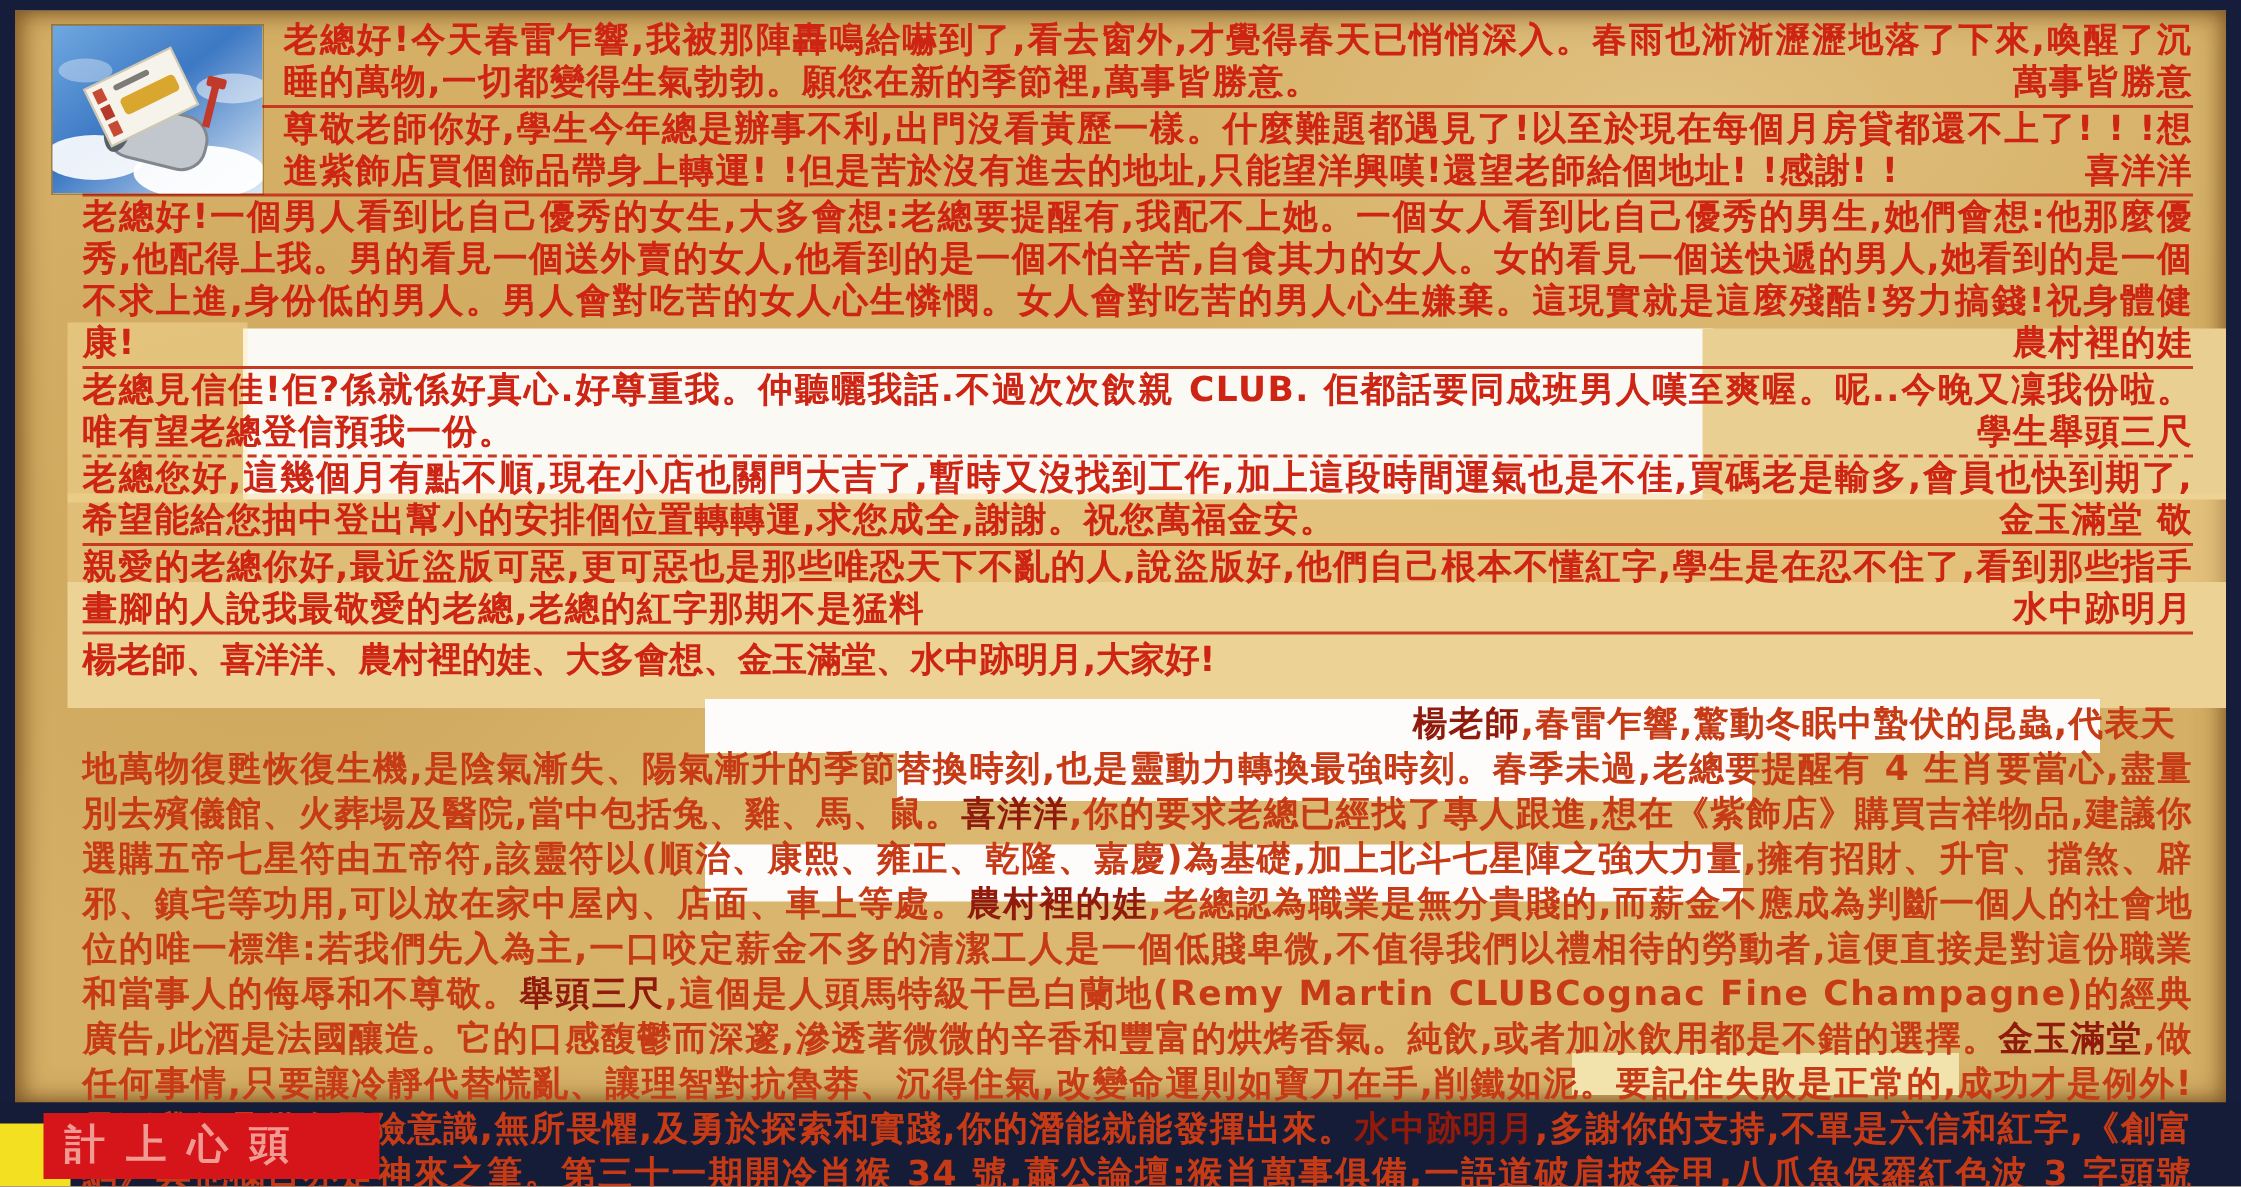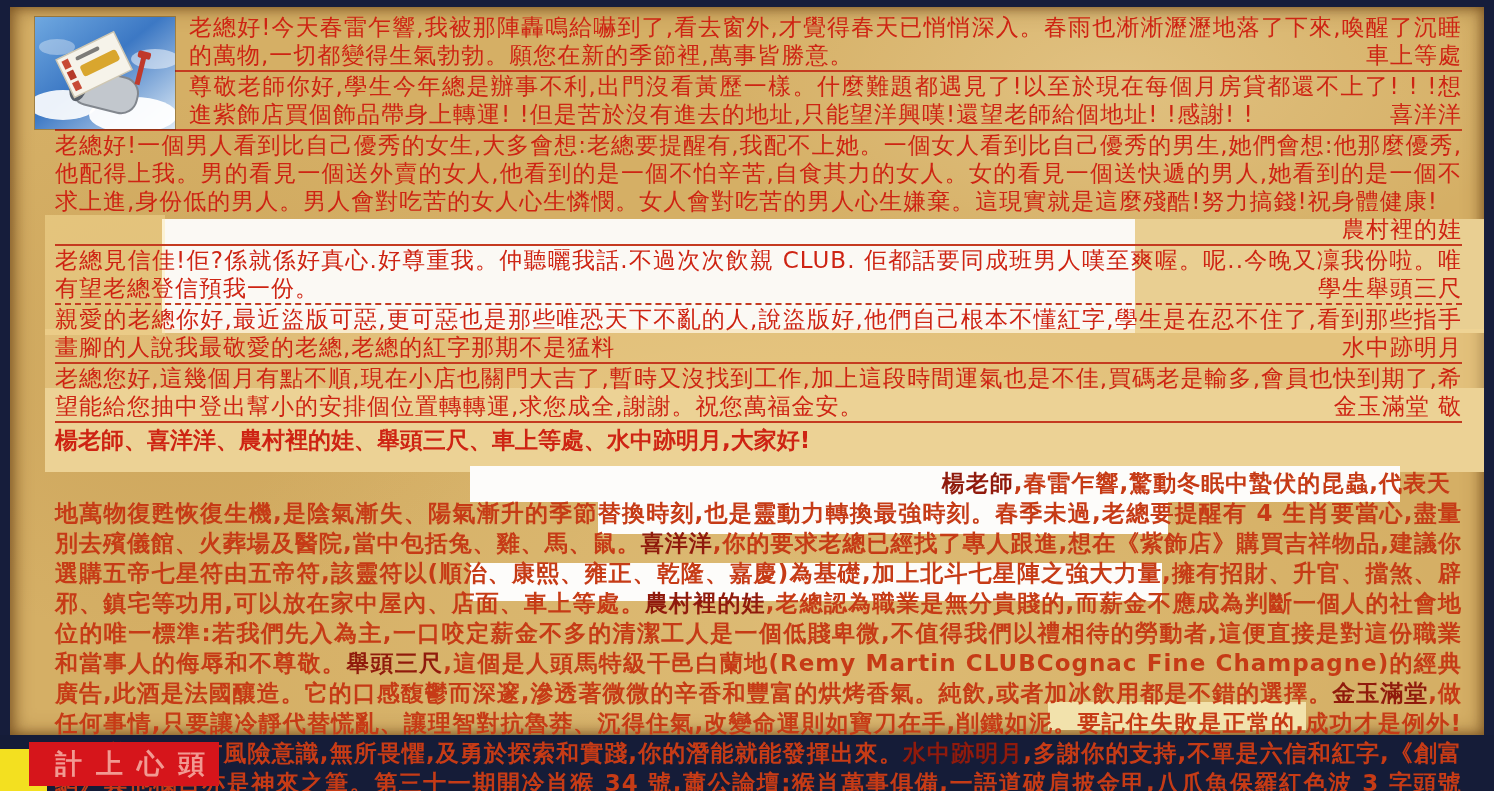--- a/index.html
+++ b/index.html
@@ -24,38 +24,38 @@
   .pw2{left:588px;top:494px;width:570px;height:33px;background:#fdfcfa;}
   .pw3{left:460px;top:556px;width:692px;height:38px;background:#fdfcfa;}
   .pc4{left:1038px;top:695px;width:258px;height:28px;background:#f2e2ac;}
 
   .content{position:relative;z-index:2;padding:6px 22px 0 45px;}
 
   .photo{float:left;width:140px;height:112px;margin:4px 14px 2px -20px;
          box-shadow:0 0 0 1px rgba(60,40,10,.35);}
   .photo svg{display:block;}
 
-  .letter{color:#ce2413;font-weight:normal;font-size:23px;line-height:28px;text-align:justify;
+  .letter{color:#ce2413;font-weight:bold;font-size:23px;line-height:28px;text-align:justify;
           border-bottom:2px solid #c53a20;padding-bottom:1px;overflow:visible;letter-spacing:1px;}
   .letter.dashed{border-bottom-style:dashed;}
   .letter p{margin:0;overflow:hidden;}
   .sig{float:right;padding-left:24px;}
   .clearphp{clear:left;}
 
   .greeting{margin:3px 0 0;color:#ce2413;font-weight:bold;font-size:23px;line-height:28px;}
   .reply-lead{margin:14px 11px 0;text-align:right;color:#c63b16;font-weight:bold;
               font-size:23px;line-height:30px;letter-spacing:1px;}
   .reply-para{margin:0;color:#c63b16;font-weight:bold;font-size:23px;line-height:30px;
               text-align:justify;letter-spacing:1px;}
   .rname{color:#901a0c;}
 
   .bottom{position:absolute;left:0;bottom:0;width:100%;height:56px;background:#151c38;}
   .yellow{position:absolute;left:0;bottom:0;width:47px;height:42px;background:#f3e020;z-index:1;}
-  .titlebox{position:absolute;left:29px;bottom:5px;width:190px;height:44px;background:#d6151b;
-            color:#f19a92;font-weight:bold;font-size:27px;line-height:44px;text-align:right;
+  .titlebox{position:absolute;left:29px;bottom:5px;width:224px;height:44px;background:#d6151b;
+            color:#f19a92;font-weight:bold;font-size:27px;line-height:44px;text-align:left;
             letter-spacing:14px;text-indent:14px;z-index:2;}
 </style>
 </head>
 <body>
 
 <div class="stage">
   <div class="paper">
     <div class="patch pw0"></div>
     <div class="patch pt0"></div>
     <div class="patch pt1"></div>
@@ -94,45 +94,45 @@
               <rect x="30" y="30" width="7" height="9" fill="#c74a35"></rect>
               <rect x="30" y="42" width="7" height="9" fill="#b53a2a"></rect>
               <rect x="30" y="54" width="7" height="9" fill="#c74a35"></rect>
               <rect x="44" y="42" width="40" height="12" rx="3" fill="#d9a62e"></rect>
               <rect x="44" y="32" width="26" height="4" rx="2" fill="#3a3a3a" opacity="0.65"></rect>
             </g>
           </svg>
         </div>
 
   <div class="letter">
-    <p><span class="letter-body-text">老總好!今天春雷乍響,我被那陣轟鳴給嚇到了,看去窗外,才覺得春天已悄悄深入。春雨也淅淅瀝瀝地落了下來,喚醒了沉睡的萬物,一切都變得生氣勃勃。願您在新的季節裡,萬事皆勝意。</span><span class="sig">車上等處</span></p>
+    <p><span class="letter-body-text">老總好!今天春雷乍響,我被那陣轟鳴給嚇到了,看去窗外,才覺得春天已悄悄深入。春雨也淅淅瀝瀝地落了下來,喚醒了沉睡的萬物,一切都變得生氣勃勃。願您在新的季節裡,萬事皆勝意。</span><span class="sig">萬事皆勝意</span></p>
   </div>
 
   <div class="letter">
     <p><span class="letter-body-text">尊敬老師你好,學生今年總是辦事不利,出門沒看黃歷一樣。什麼難題都遇見了!以至於現在每個月房貸都還不上了! ! !想進紫飾店買個飾品帶身上轉運! !但是苦於沒有進去的地址,只能望洋興嘆!還望老師給個地址! !感謝! !</span><span class="sig">喜洋洋</span></p>
   </div>
 
   <div class="letter clearphp">
     <p><span class="letter-body-text">老總好!一個男人看到比自己優秀的女生,大多會想:老總要提醒有,我配不上她。一個女人看到比自己優秀的男生,她們會想:他那麼優秀,他配得上我。男的看見一個送外賣的女人,他看到的是一個不怕辛苦,自食其力的女人。女的看見一個送快遞的男人,她看到的是一個不求上進,身份低的男人。男人會對吃苦的女人心生憐憫。女人會對吃苦的男人心生嫌棄。這現實就是這麼殘酷!努力搞錢!祝身體健康!</span><span class="sig">農村裡的娃</span></p>
   </div>
 
   <div class="letter dashed">
     <p><span class="letter-body-text">老總見信佳!佢?係就係好真心.好尊重我。仲聽曬我話.不過次次飲親 CLUB. 佢都話要同成班男人嘆至爽喔。呢..今晚又凜我份啦。唯有望老總登信預我一份。</span><span class="sig">學生舉頭三尺</span></p>
   </div>
 
   <div class="letter">
-    <p><span class="letter-body-text">親愛的老總你好,最近盜版可惡,更可惡也是那些唯恐天下不亂的人,說盜版好,他們自己根本不懂紅字,學生是在忍不住了,看到那些指手畫腳的人說我最敬愛的老總,老總的紅字那期不是猛料</span><span class="sig">水中跡明月</span></p>
+    <p><span class="letter-body-text">老總您好,這幾個月有點不順,現在小店也關門大吉了,暫時又沒找到工作,加上這段時間運氣也是不佳,買碼老是輸多,會員也快到期了,希望能給您抽中登出幫小的安排個位置轉轉運,求您成全,謝謝。祝您萬福金安。</span><span class="sig">金玉滿堂 敬</span></p>
   </div>
 
   <div class="letter">
-    <p><span class="letter-body-text">老總您好,這幾個月有點不順,現在小店也關門大吉了,暫時又沒找到工作,加上這段時間運氣也是不佳,買碼老是輸多,會員也快到期了,希望能給您抽中登出幫小的安排個位置轉轉運,求您成全,謝謝。祝您萬福金安。</span><span class="sig">金玉滿堂 敬</span></p>
+    <p><span class="letter-body-text">親愛的老總你好,最近盜版可惡,更可惡也是那些唯恐天下不亂的人,說盜版好,他們自己根本不懂紅字,學生是在忍不住了,看到那些指手畫腳的人說我最敬愛的老總,老總的紅字那期不是猛料</span><span class="sig">水中跡明月</span></p>
   </div>
 </div>
 
-      <p class="greeting">楊老師、喜洋洋、農村裡的娃、舉頭三尺、車上等處、水中跡明月,大家好!</p>
+      <p class="greeting">楊老師、喜洋洋、農村裡的娃、大多會想、金玉滿堂、水中跡明月,大家好!</p>
 
       <p class="reply-lead"><b class="rname">楊老師</b><span>,春雷乍響,驚動冬眠中蟄伏的昆蟲,代表天</span></p>
 
       <p class="reply-para" id="reply-para"><span>地萬物復甦恢復生機,是陰氣漸失、陽氣漸升的季節替換時刻,也是靈動力轉換最強時刻。春季未過,老總要提醒有 4 生肖要當心,盡量別去殯儀館、火葬場及醫院,當中包括兔、雞、馬、鼠。</span><b class="rname">喜洋洋</b><span>,你的要求老總已經找了專人跟進,想在《紫飾店》購買吉祥物品,建議你選購五帝七星符由五帝符,該靈符以(順治、康熙、雍正、乾隆、嘉慶)為基礎,加上北斗七星陣之強大力量,擁有招財、升官、擋煞、辟邪、鎮宅等功用,可以放在家中屋內、店面、車上等處。</span><b class="rname">農村裡的娃</b><span>,老總認為職業是無分貴賤的,而薪金不應成為判斷一個人的社會地位的唯一標準:若我們先入為主,一口咬定薪金不多的清潔工人是一個低賤卑微,不值得我們以禮相待的勞動者,這便直接是對這份職業和當事人的侮辱和不尊敬。</span><b class="rname">舉頭三尺</b><span>,這個是人頭馬特級干邑白蘭地(Remy Martin CLUBCognac Fine Champagne)的經典廣告,此酒是法國釀造。它的口感馥鬱而深邃,滲透著微微的辛香和豐富的烘烤香氣。純飲,或者加冰飲用都是不錯的選擇。</span><b class="rname">金玉滿堂</b><span>,做任何事情,只要讓冷靜代替慌亂、讓理智對抗魯莽、沉得住氣,改變命運則如寶刀在手,削鐵如泥。要記住失敗是正常的,成功才是例外!只要我們具備有風險意識,無所畏懼,及勇於探索和實踐,你的潛能就能發揮出來。</span><b class="rname">水中跡明月</b><span>,多謝你的支持,不單是六信和紅字,《創富網》其他欄目亦是神來之筆。第三十一期開冷肖猴 34 號,蕭公論壇:猴肖萬事俱備,一語道破肩披金甲,八爪魚保羅紅色波 3 字頭號碼,長江一號中正第四門 30 至 34 號,繼續努力吧!</span></p>
 
     </div>
   </div>
 
   <div class="bottom">
     <div class="yellow"></div>

